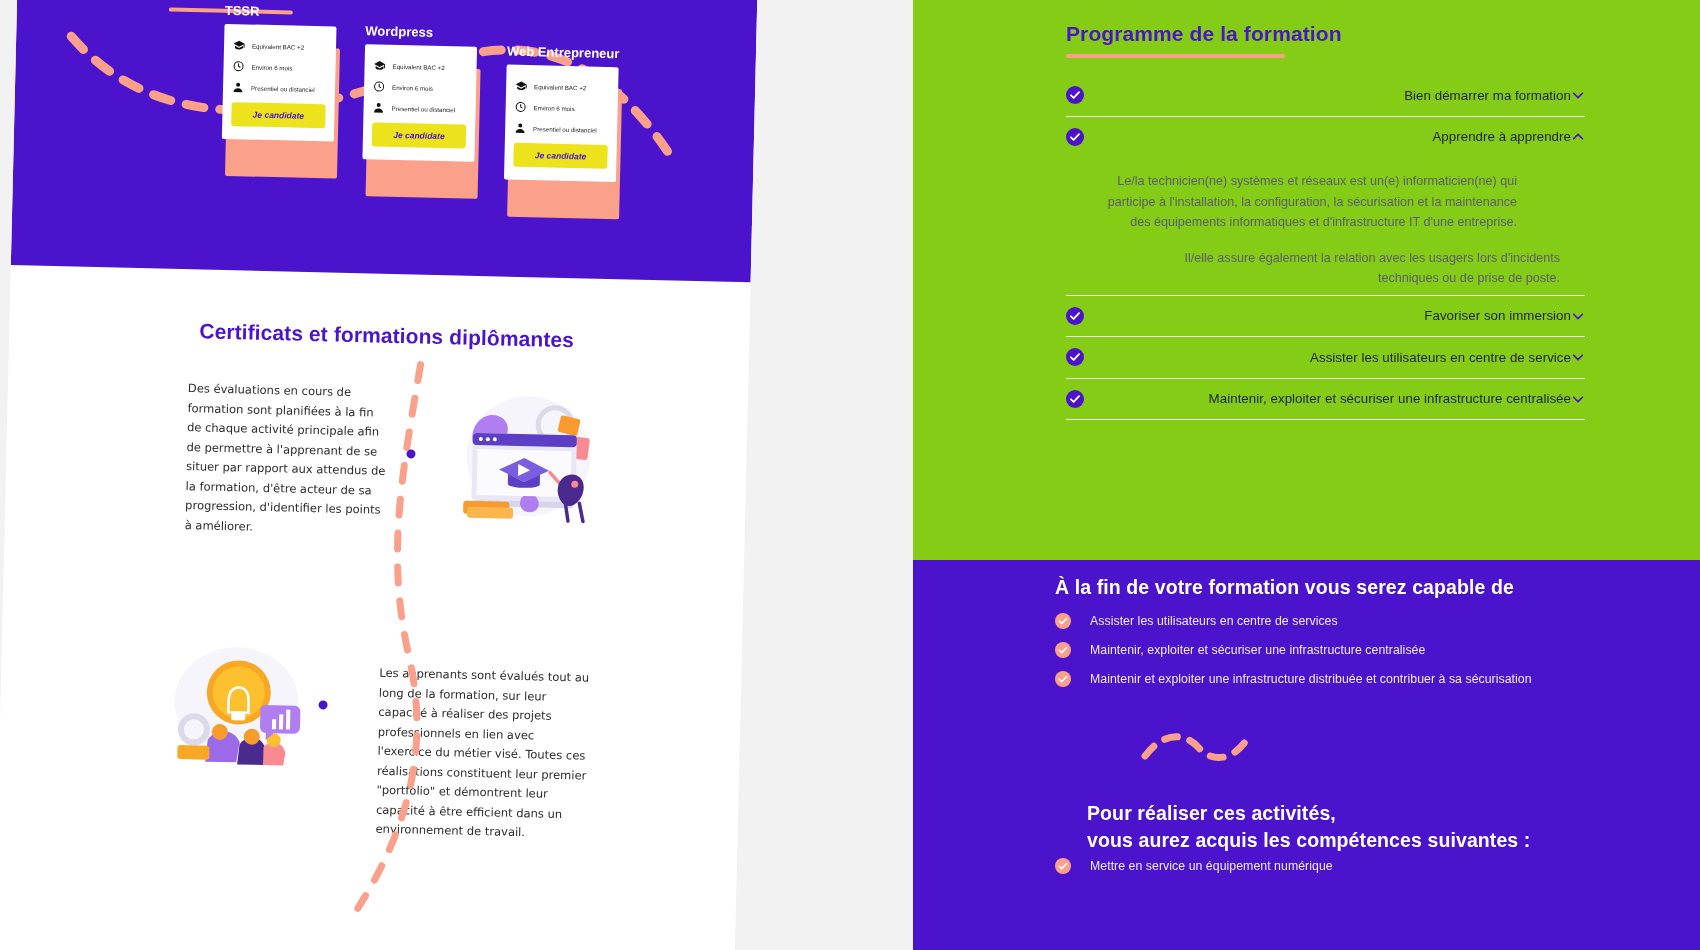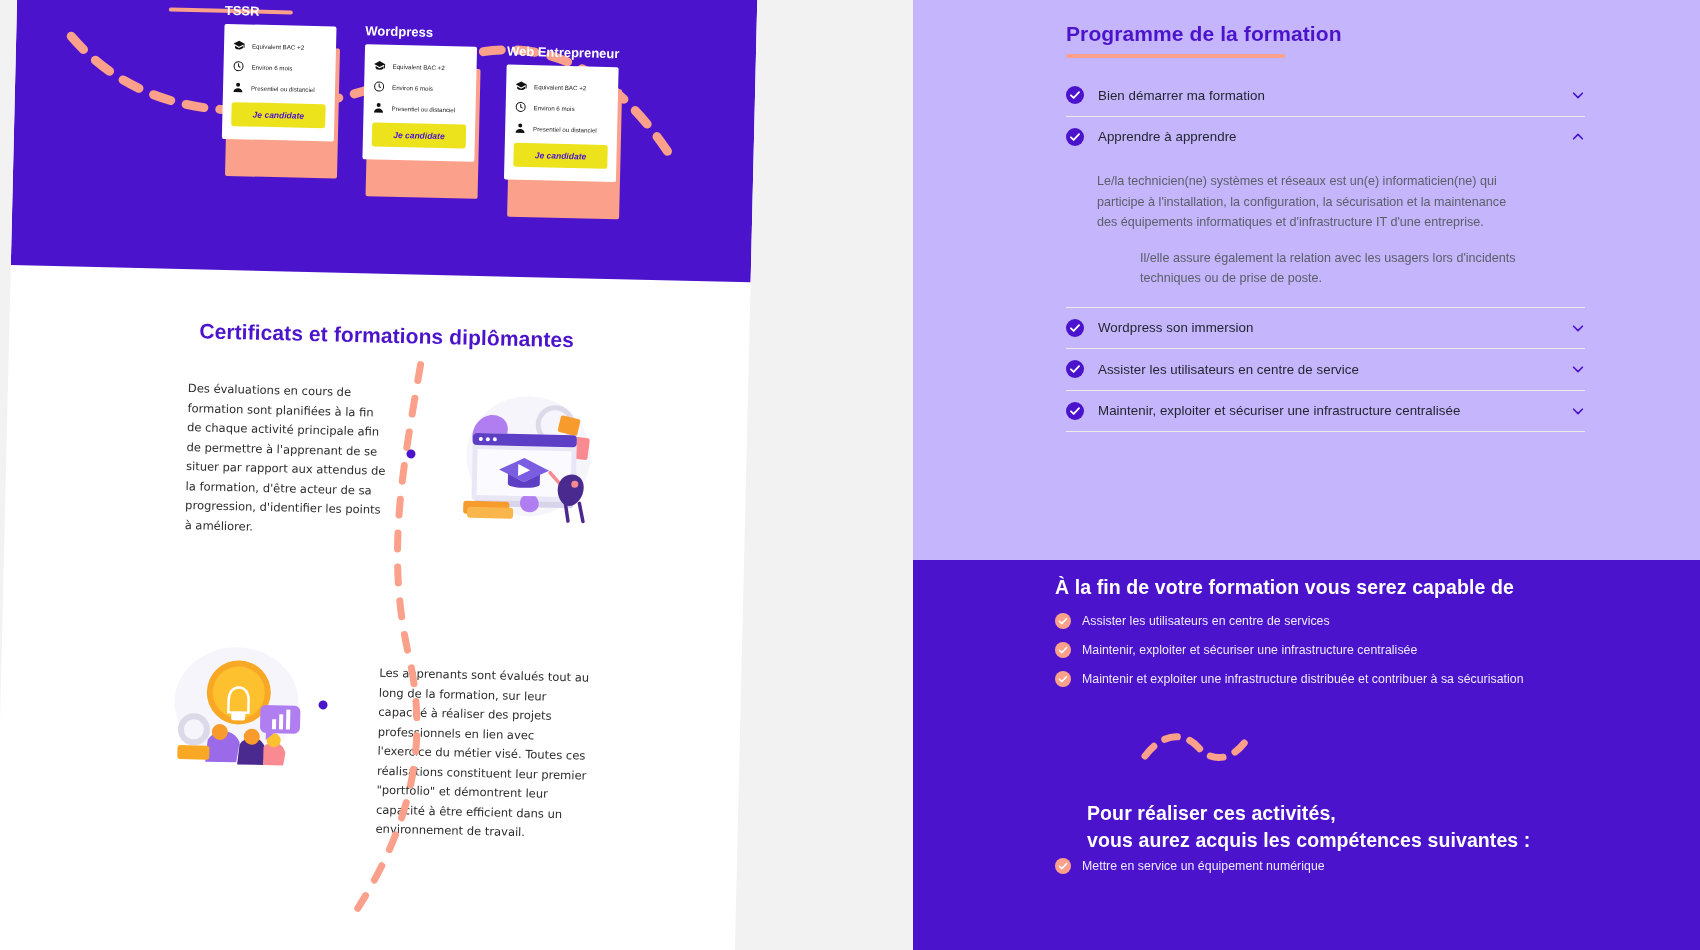--- a/index.html
+++ b/index.html
@@ -82,60 +82,60 @@
     background: #4b14cc;
   }
 
   
   .right-col {
     position: absolute; left: 913px; top: 0;
     width: 787px; height: 950px;
   }
   .right-white {
     position: absolute; left: 0; top: 0; width: 787px; height: 560px;
-    background: #c4b5fd;
+    background: #84cc16;
   }
   .right-purple {
     position: absolute; left: 0; top: 560px; width: 865px; height: 390px;
     background: #4b14cc; overflow: hidden;
   }
 
   .prog-title {
     position: absolute; left: 153px; top: 22px;
     color: #4b14cc; font-size: 21px; font-weight: 700; letter-spacing:.1px;
   }
   .prog-underline {
     position: absolute; left: 153px; top: 54px;
     width: 219px; height: 3.5px; background: #fba08a; border-radius: 2px;
   }
 
   .acc-list { position: absolute; left: 153px; top: 75px; width: 519px; }
-  .acc-item { border-bottom: 1px solid #ececec; }
+  .acc-item { border-bottom: 1px solid #ececec; text-align: right; }
   .acc-item:last-child { border-bottom: 1px solid #ececec; }
   .acc-head {
     display: flex; align-items: center;
     height: 40.5px; cursor: pointer;
   }
   .check-ic { width: 18px; height: 18px; flex: 0 0 18px; margin-right: 14px; }
   .acc-label { flex: 1 1 auto; font-size: 13.3px; color: #23262f; letter-spacing: .05px; }
   .chev { width: 14px; height: 14px; flex: 0 0 14px; }
-  .acc-body { padding: 14px 0 18px 31px; }
+  .acc-body { padding: 14px 0 6px 31px; }
   .acc-body p {
     font-size: 12.6px; line-height: 20.5px; color: #5b5f68;
     max-width: 420px; margin-bottom: 15px;
   }
   .acc-body p:last-child { margin-bottom: 0; margin-left: 43px; }
 
   
   .pb-h1 {
     position: absolute; left: 142px; top: 16px;
     color: #fff; font-size: 19.5px; font-weight: 700; letter-spacing:.1px;
   }
   .pb-list { position: absolute; left: 142px; top: 53px; width: 600px; }
-  .pb-row { display: flex; align-items: center; margin-bottom: 13px; }
+  .pb-row { display: flex; align-items: center; margin-bottom: 13px; gap: 8px; }
   .pb-check { width: 16px; height: 16px; flex: 0 0 16px; margin-right: 11px; }
   .pb-txt { font-size: 12.3px; color: #efeaff; letter-spacing: .05px; }
 
   .pb-wave { position: absolute; left: 228px; top: 170px; }
 
   .pb-h2 {
     position: absolute; left: 142px; top: 240px;
     color: #fff; font-size: 19.5px; font-weight: 700; line-height: 27px;
     letter-spacing: .1px;
     margin-left: 32px;
@@ -342,21 +342,21 @@
             <p>Il/elle assure également la relation avec les usagers lors d'incidents techniques ou de prise de poste.</p>
           </div>
         </div>
 
         <div class="acc-item">
           <div class="acc-head">
             <svg class="check-ic" viewBox="0 0 20 20">
                 <circle cx="10" cy="10" r="10" fill="#4b14cc"></circle>
                 <path d="M5.5 10.3l3 3 6-6.4" fill="none" stroke="#fff" stroke-width="2" stroke-linecap="round" stroke-linejoin="round"></path>
               </svg>
-            <span class="acc-label">Wordpress son immersion</span>
+            <span class="acc-label">Favoriser son immersion</span>
             <svg class="chev" viewBox="0 0 16 16">
                 <path d="M3 6l5 5 5-5" fill="none" stroke="#4b14cc" stroke-width="1.9" stroke-linecap="round" stroke-linejoin="round"></path>
               </svg>
           </div>
         </div>
 
 
         <div class="acc-item">
           <div class="acc-head">
             <svg class="check-ic" viewBox="0 0 20 20">

